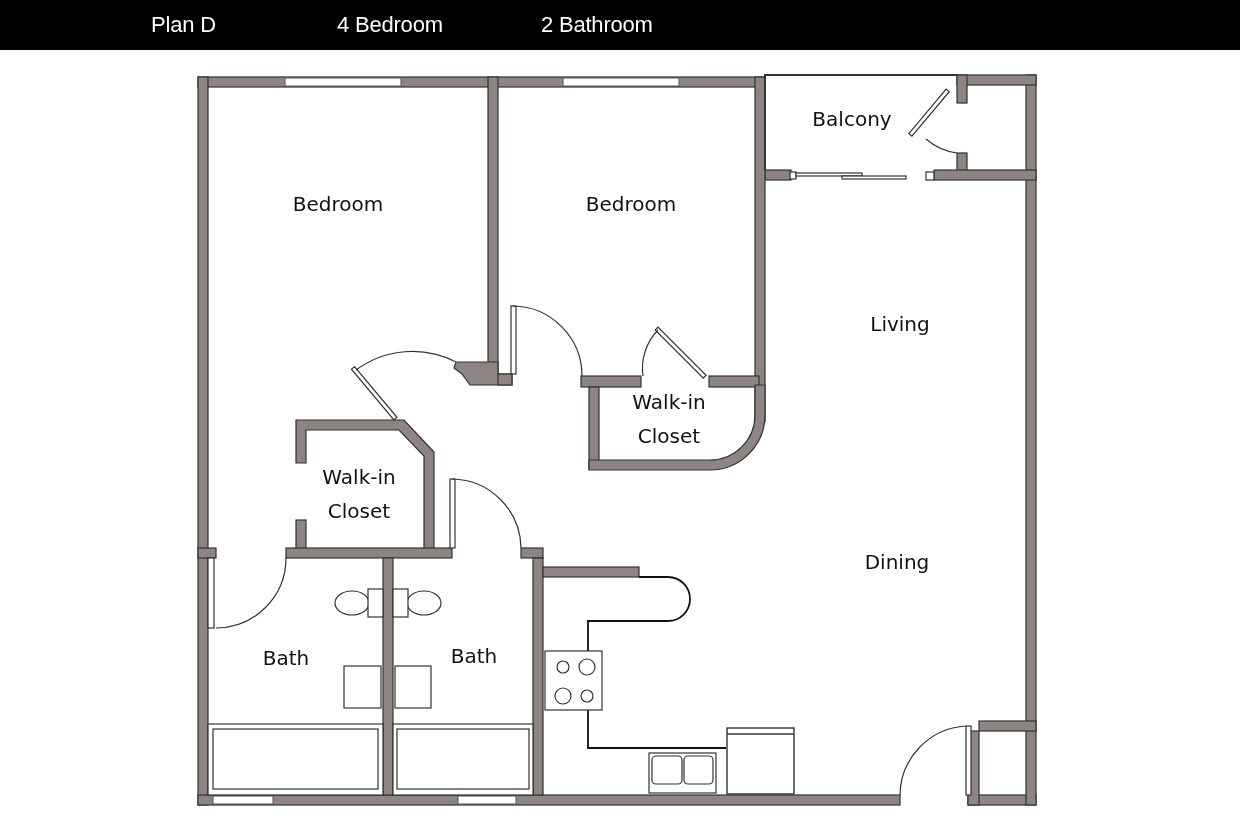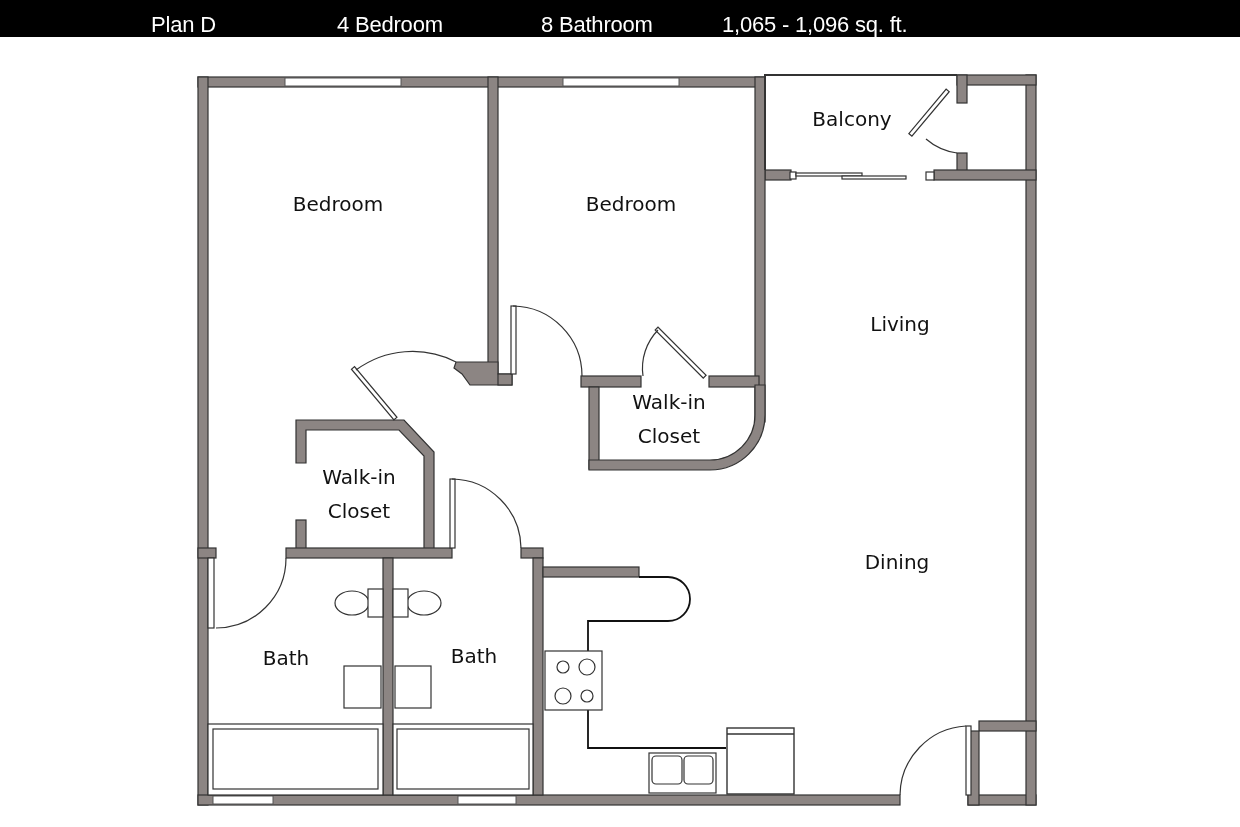--- a/index.html
+++ b/index.html
@@ -1,29 +1,28 @@
 <!DOCTYPE html>
 <html><head>
 <meta charset="utf-8">
 <style>
   html,body{margin:0;padding:0;background:#fff;}
   body{width:1240px;height:827px;position:relative;overflow:hidden;font-family:"Liberation Sans",sans-serif;}
-  .topbar{position:absolute;left:0;top:0;width:1240px;height:37px;background:#000;}
+  .topbar{position:absolute;left:0;top:0;width:1240px;height:50px;background:#000;}
   .topbar span{position:absolute;top:12px;color:#fff;font-size:22px;font-family:"Liberation Sans",sans-serif;letter-spacing:-0.2px;}
   .plan{position:absolute;left:0;top:0;}
   .lbl{font-family:"DejaVu Sans",sans-serif;font-size:20px;fill:#111;}
 </style>
 </head>
 <body>
 
 <div class="topbar">
   <span style="left:151px">Plan D</span>
   <span style="left:337px">4 Bedroom</span>
-  <span style="left:541px">8 Bathroom</span>
-  <span style="left:722px">1,065 - 1,096 sq. ft.</span>
+  <span style="left:541px">2 Bathroom</span>
 </div>
 
 <svg class="plan" width="1240" height="827" viewBox="0 0 1240 827">
   <g fill="#8c8583" stroke="#333" stroke-width="1.2">
 
     <rect x="198" y="77" width="567" height="10"></rect>
     <rect x="198" y="77" width="10" height="728"></rect>
     <rect x="198" y="795" width="702" height="10"></rect>
     <rect x="968" y="795" width="68" height="10"></rect>
     <rect x="1026" y="75" width="10" height="730"></rect>

